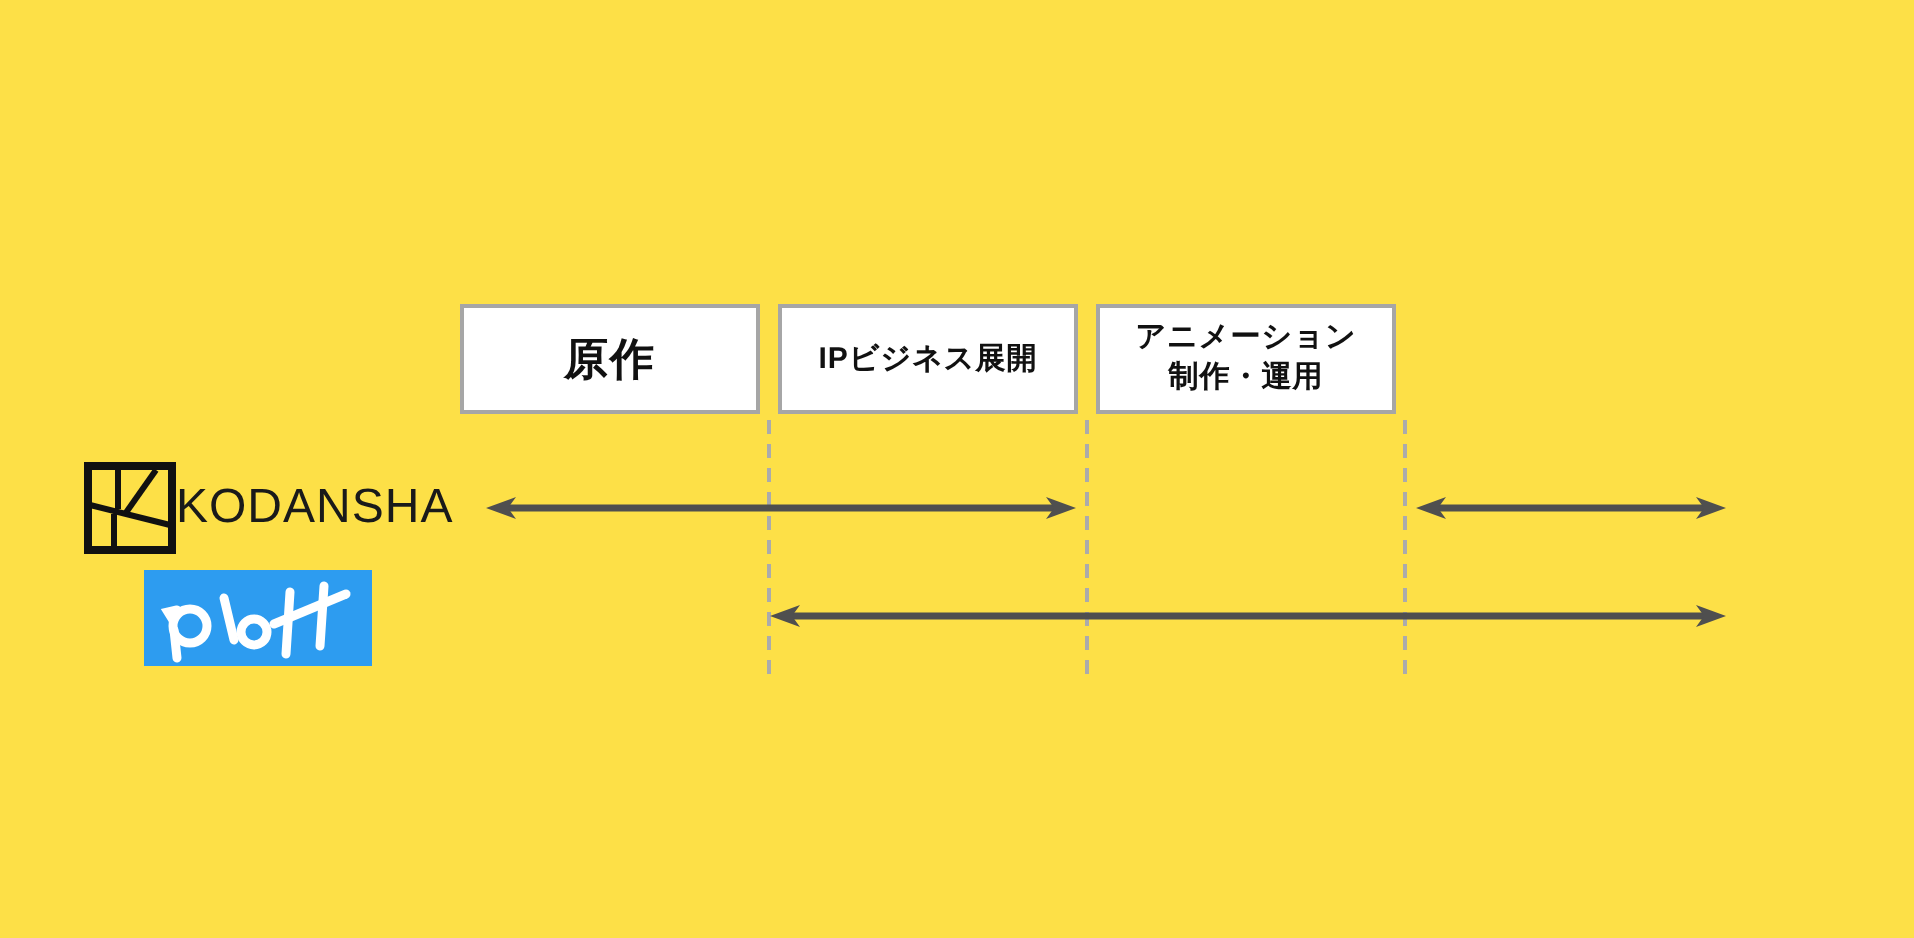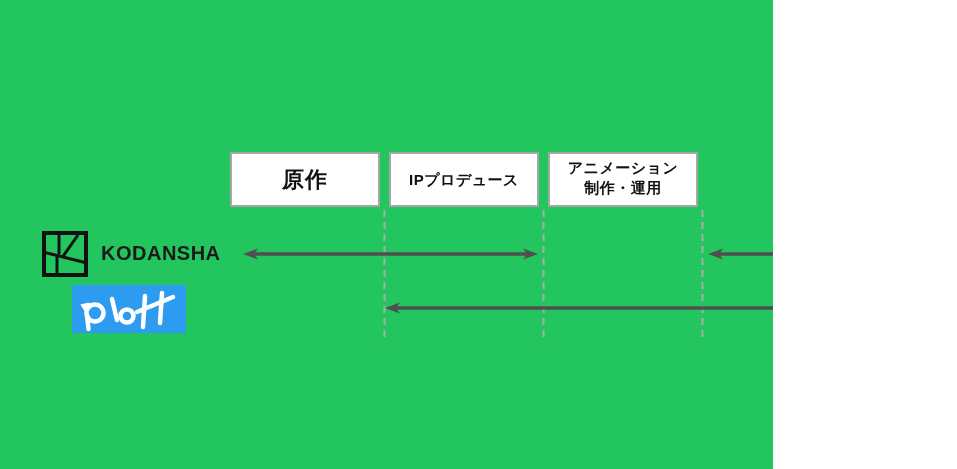--- a/index.html
+++ b/index.html
@@ -3,23 +3,23 @@
 <meta charset="utf-8">
 <style>
   html, body {
     margin: 0;
     padding: 0;
     background: #ffffff;
     font-family: "Liberation Sans", "DejaVu Sans", sans-serif;
   }
   .canvas {
     position: relative;
-    width: 773px;
+    width: 957px;
     height: 469px;
-    background: #22c55e;
+    background: #fde047;
     overflow: hidden;
   }
   
   .colbox {
     position: absolute;
     top: 152px;
     height: 55px;
     box-sizing: border-box;
     border: 2px solid #a6a6a6;
     background: #ffffff;
@@ -54,23 +54,22 @@
   .kodansha {
     position: absolute;
     left: 42px;
     top: 230px;
     height: 47px;
     display: flex;
     align-items: center;
   }
   .kodansha .kicon { display: block; }
   .kodansha .kname {
-    margin-left: 13px;
-    font-weight: bold;
-    font-size: 20px;
+    font-weight: normal;
+    font-size: 24px;
     letter-spacing: 0.5px;
     color: #1a1a1a;
   }
 
   
   .plott {
     position: absolute;
     left: 72px;
     top: 285px;
     width: 114px;
@@ -88,21 +87,21 @@
 </style>
 </head>
 <body>
 
 <div class="canvas">
 
   <div class="colbox b1">
     <span class="collabel">原作</span>
   </div>
   <div class="colbox b2">
-    <span class="collabel">IPプロデュース</span>
+    <span class="collabel">IPビジネス展開</span>
   </div>
   <div class="colbox b3">
     <span class="collabel">アニメーション
 制作・運用</span>
   </div>
 
   <svg class="overlay" viewBox="0 0 957 469" aria-hidden="true">
     <g stroke="#ababab" stroke-width="2" stroke-dasharray="7 5">
       <line x1="384.5" y1="210" x2="384.5" y2="341"></line>
       <line x1="543.5" y1="210" x2="543.5" y2="341"></line>

